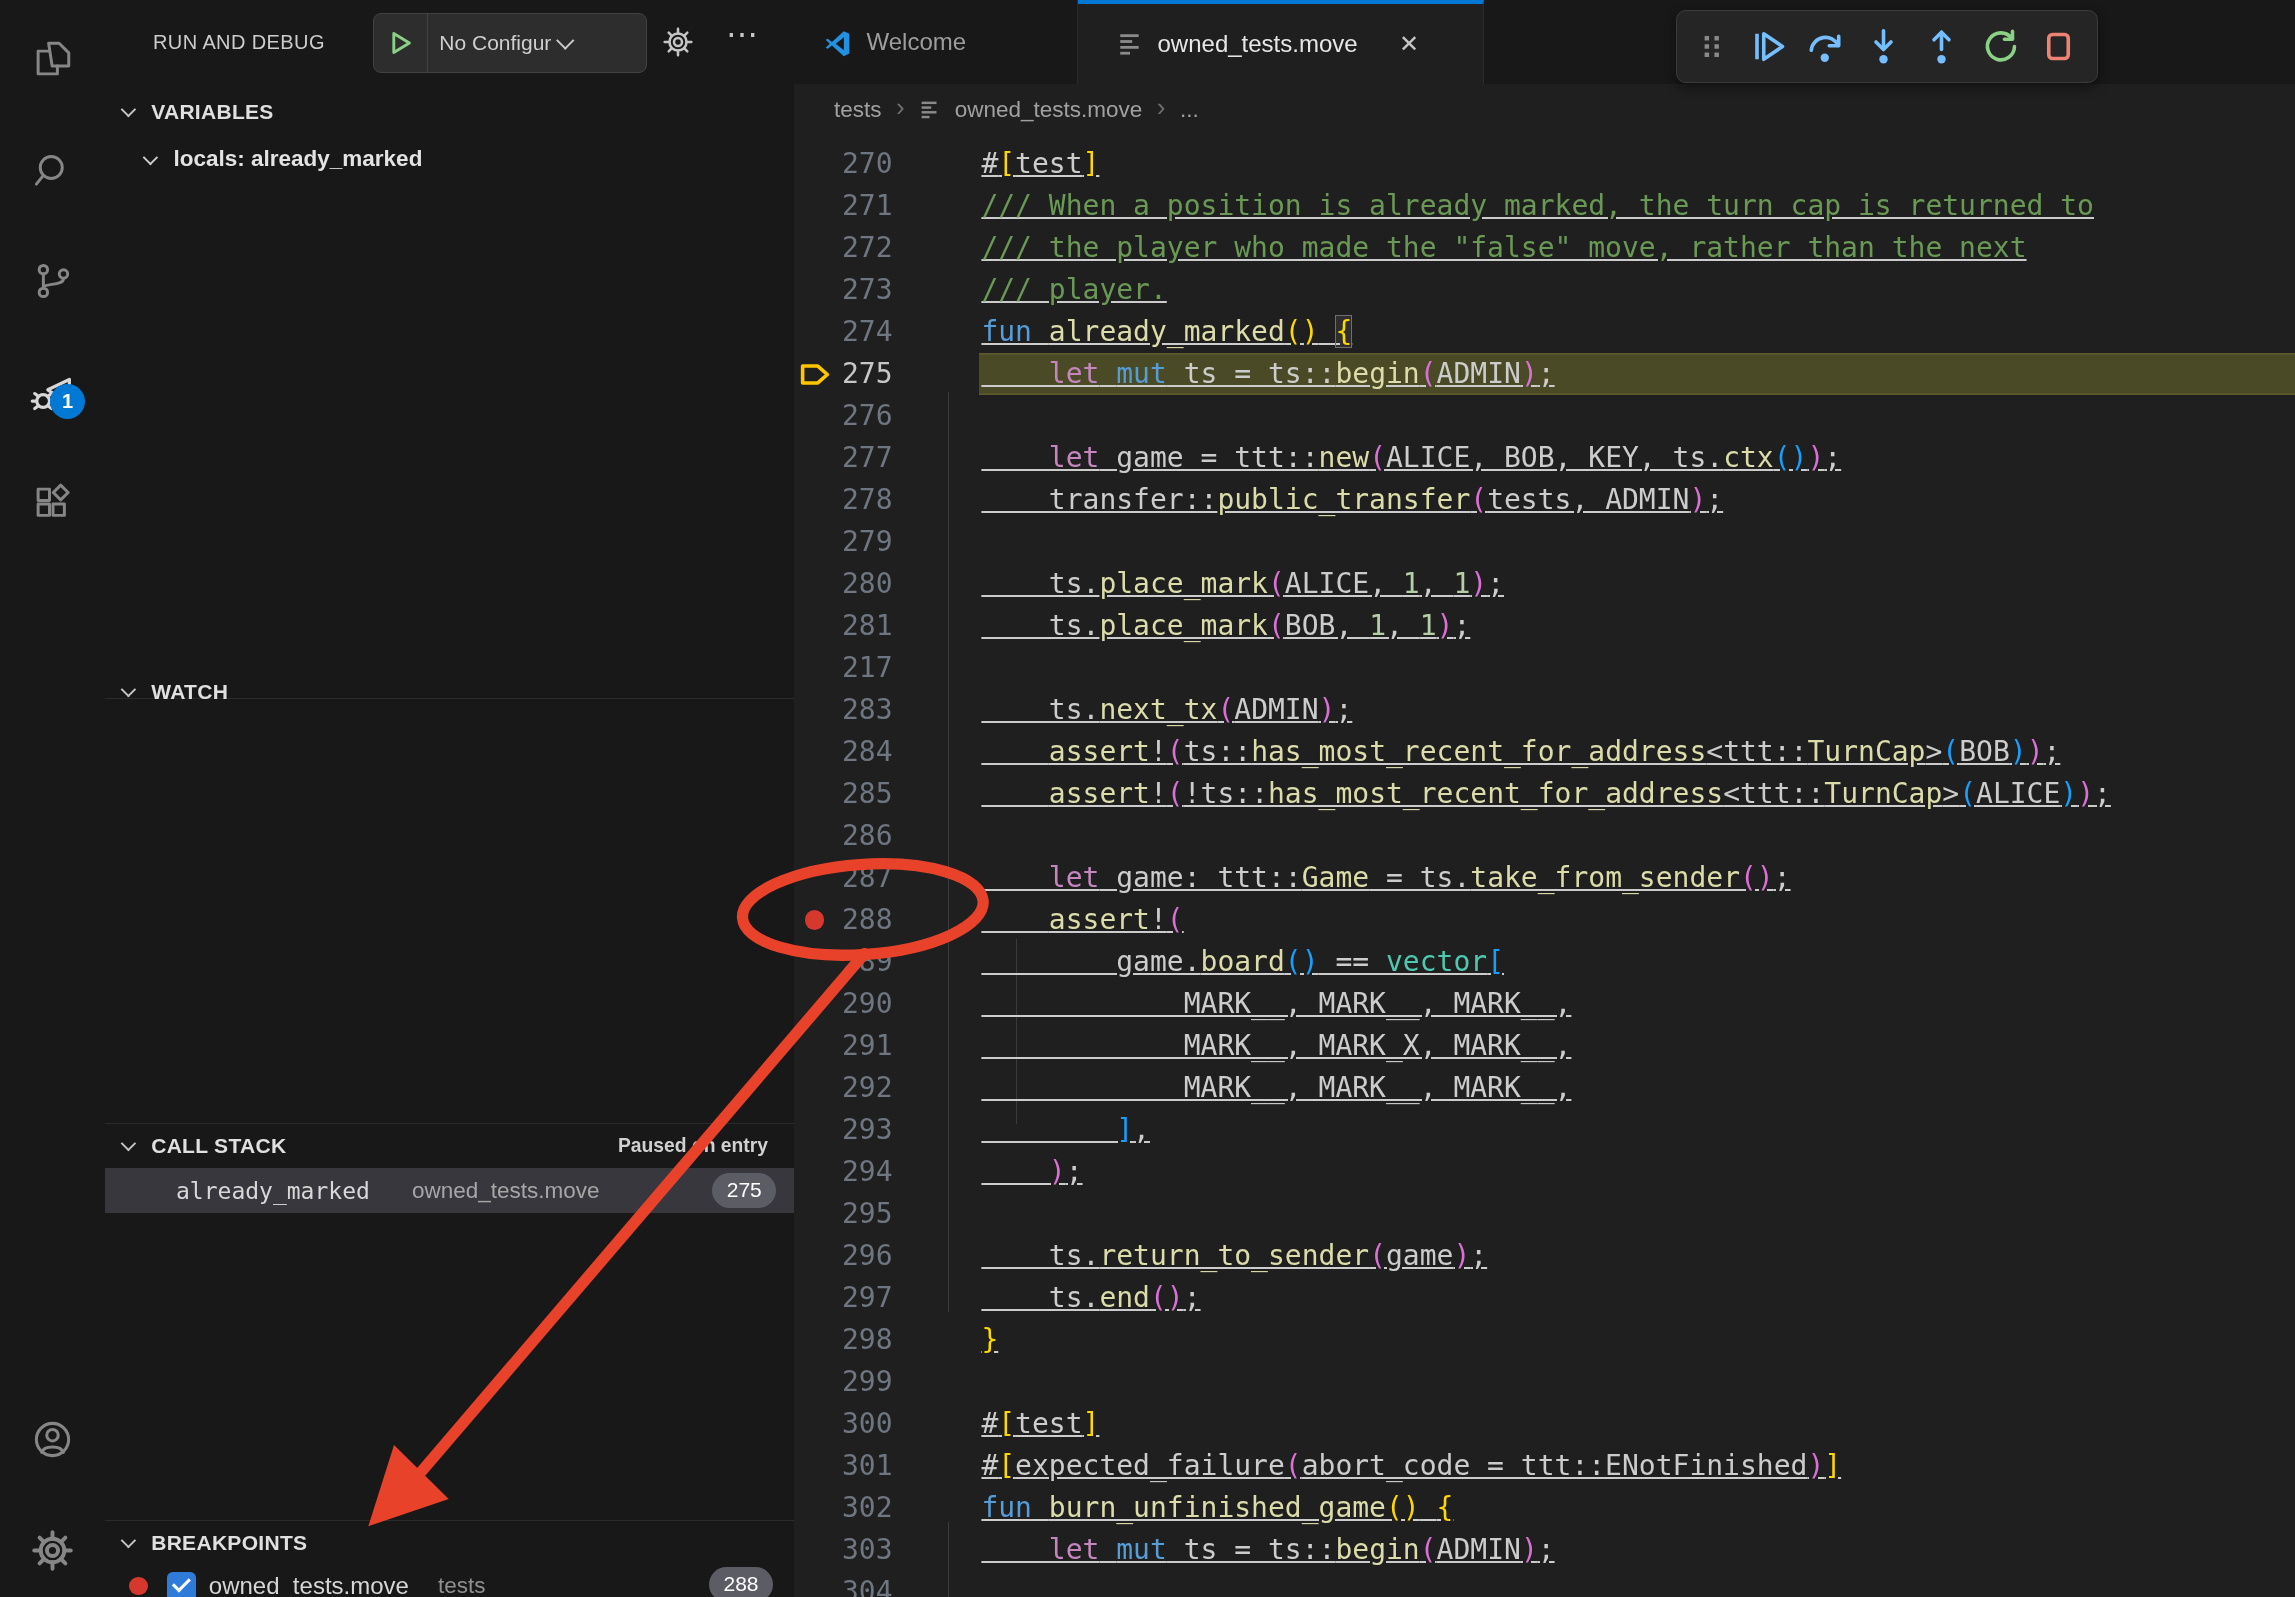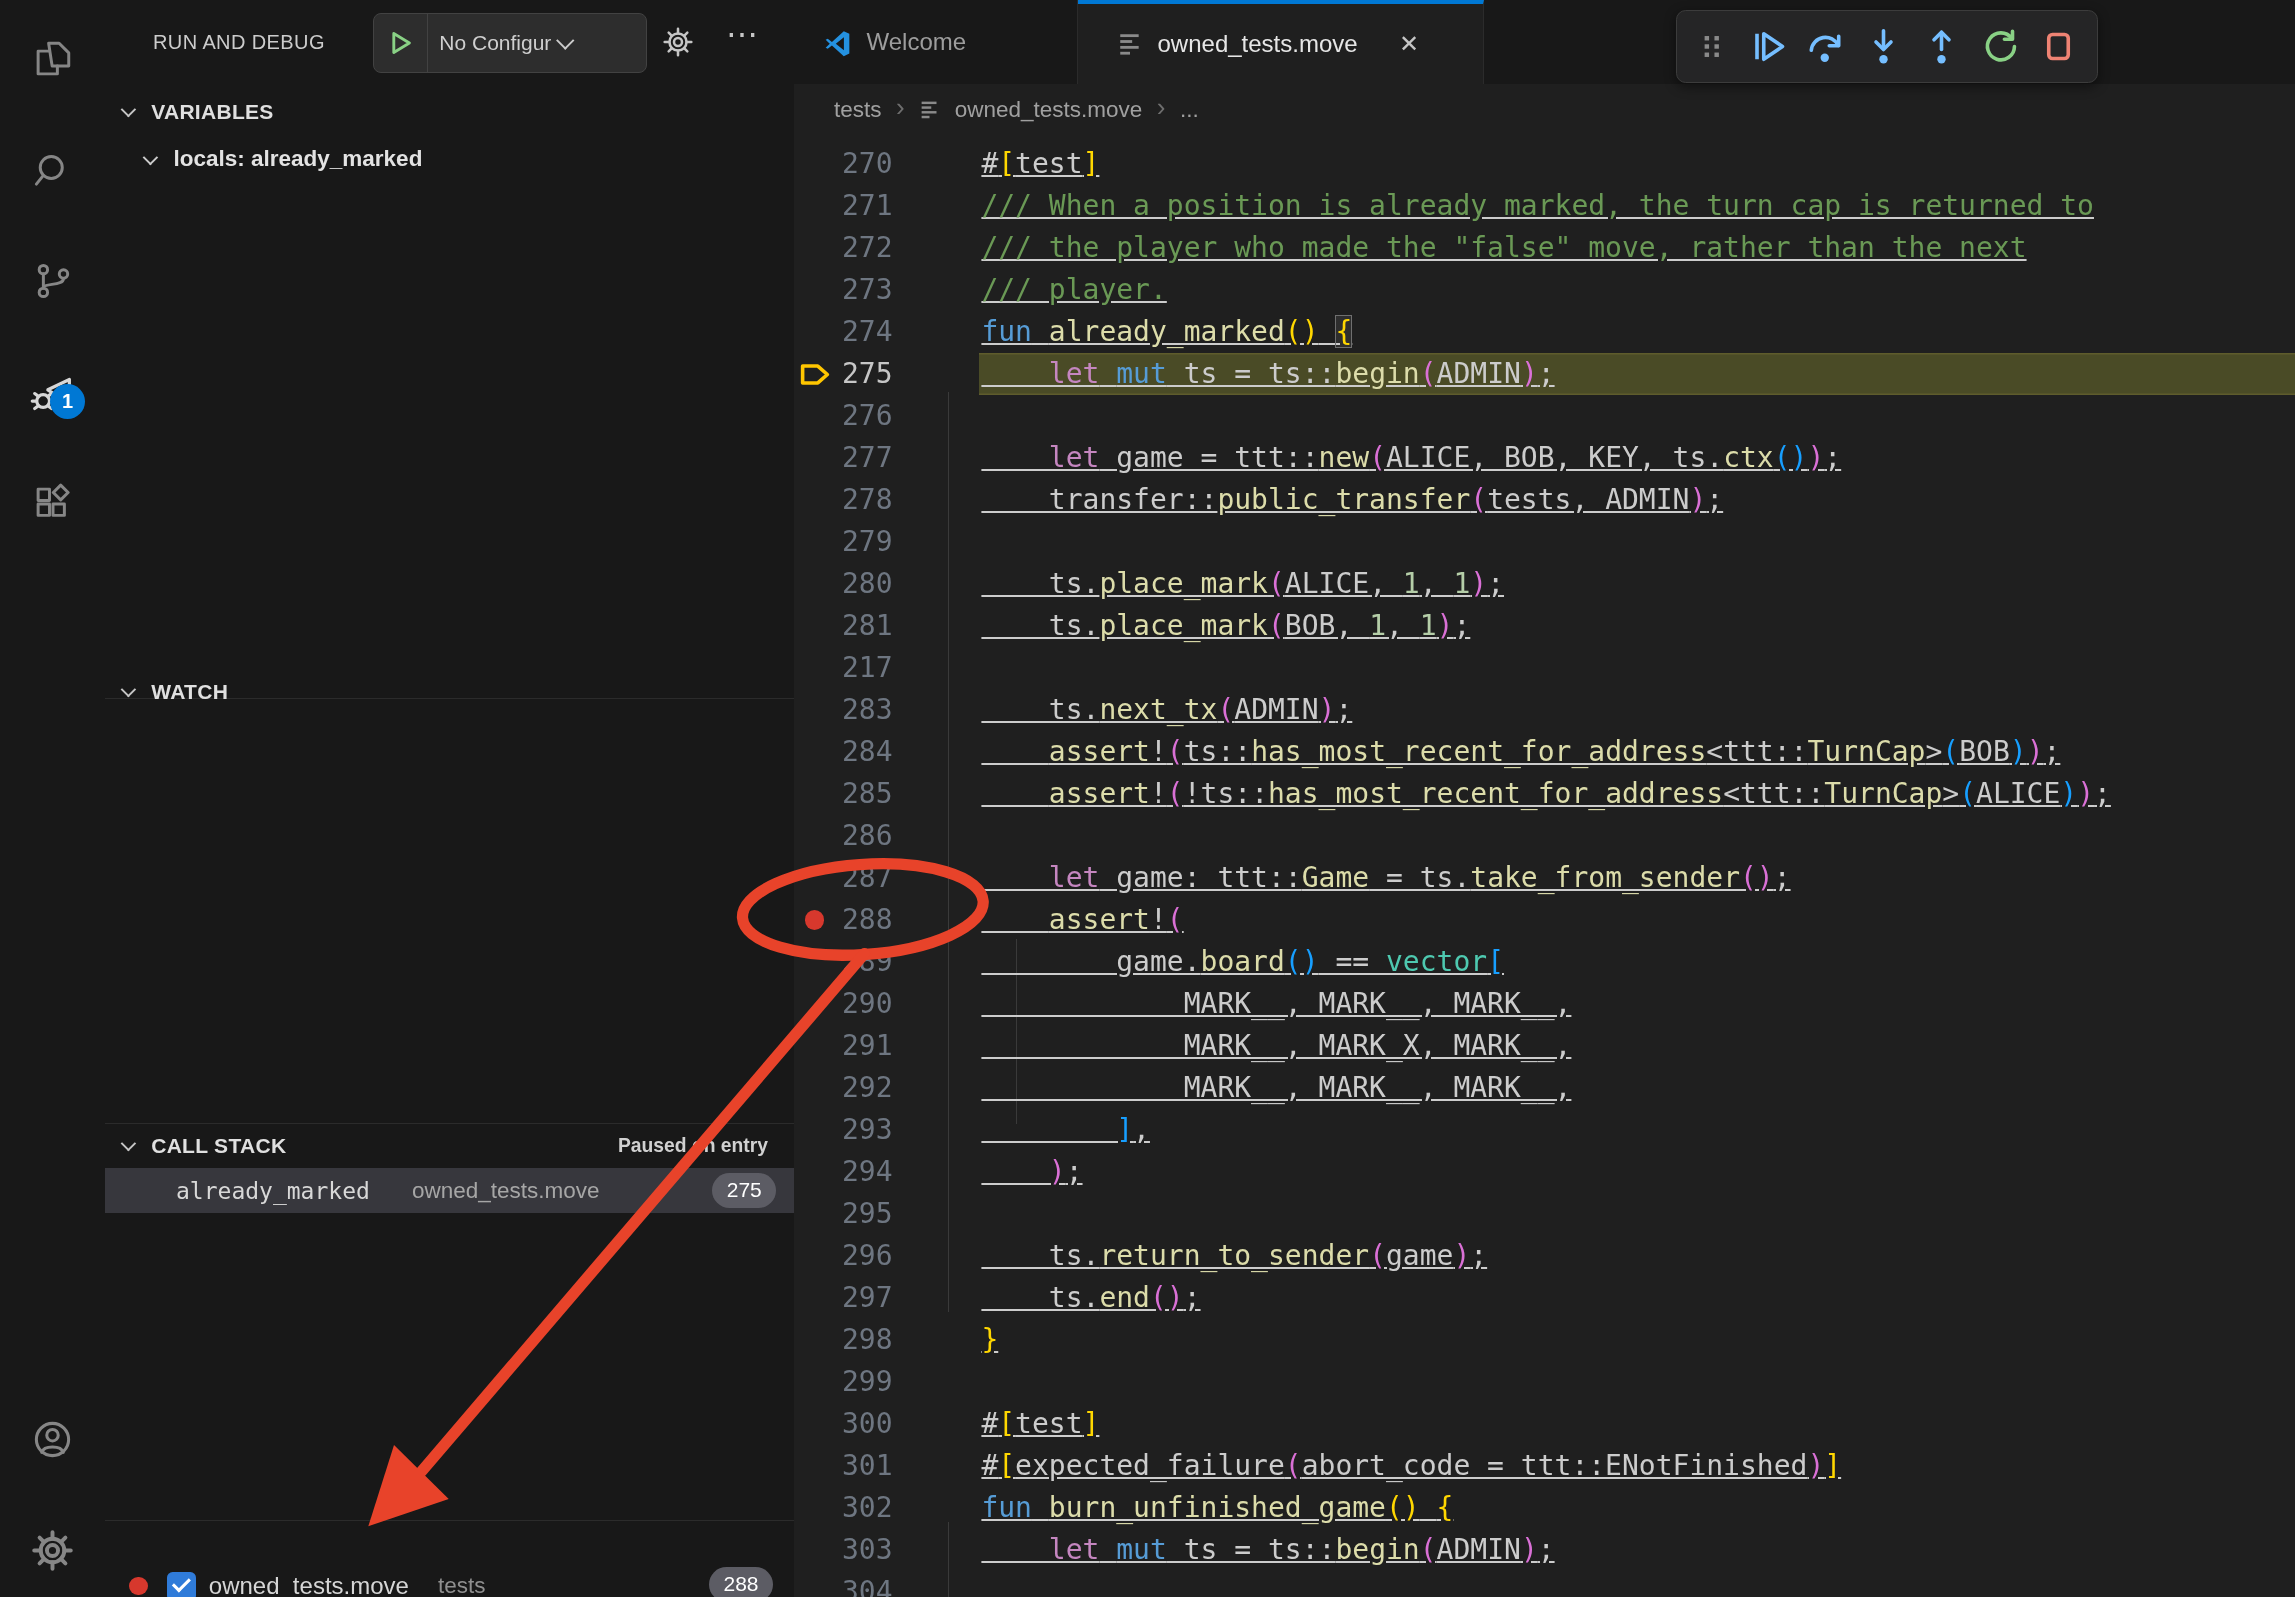--- a/index.html
+++ b/index.html
@@ -213,20 +213,24 @@
     <span class="sec-label">CALL STACK</span>
     <span id="cs-status">Paused on entry</span>
   </div>
   <div id="cs-frame">
     <span class="fname">already_marked</span>
     <span class="ffile">owned_tests.move</span>
     <span class="badge" id="cs-badge">275</span>
   </div>
 
   <div class="sec-divider" style="top:1520px"></div>
+  <div class="sec-head" style="top:1521px">
+    <span class="chev"></span>
+    <span class="sec-label">BREAKPOINTS</span>
+  </div>
   <div id="bp-row">
     <span id="bp-dot"></span>
     <span id="bp-check"></span>
     <span id="bp-file">owned_tests.move</span>
     <span id="bp-path">tests</span>
     <span class="badge" id="bp-badge">288</span>
   </div>
 </div>
 
 <div id="editor" class="abs">

